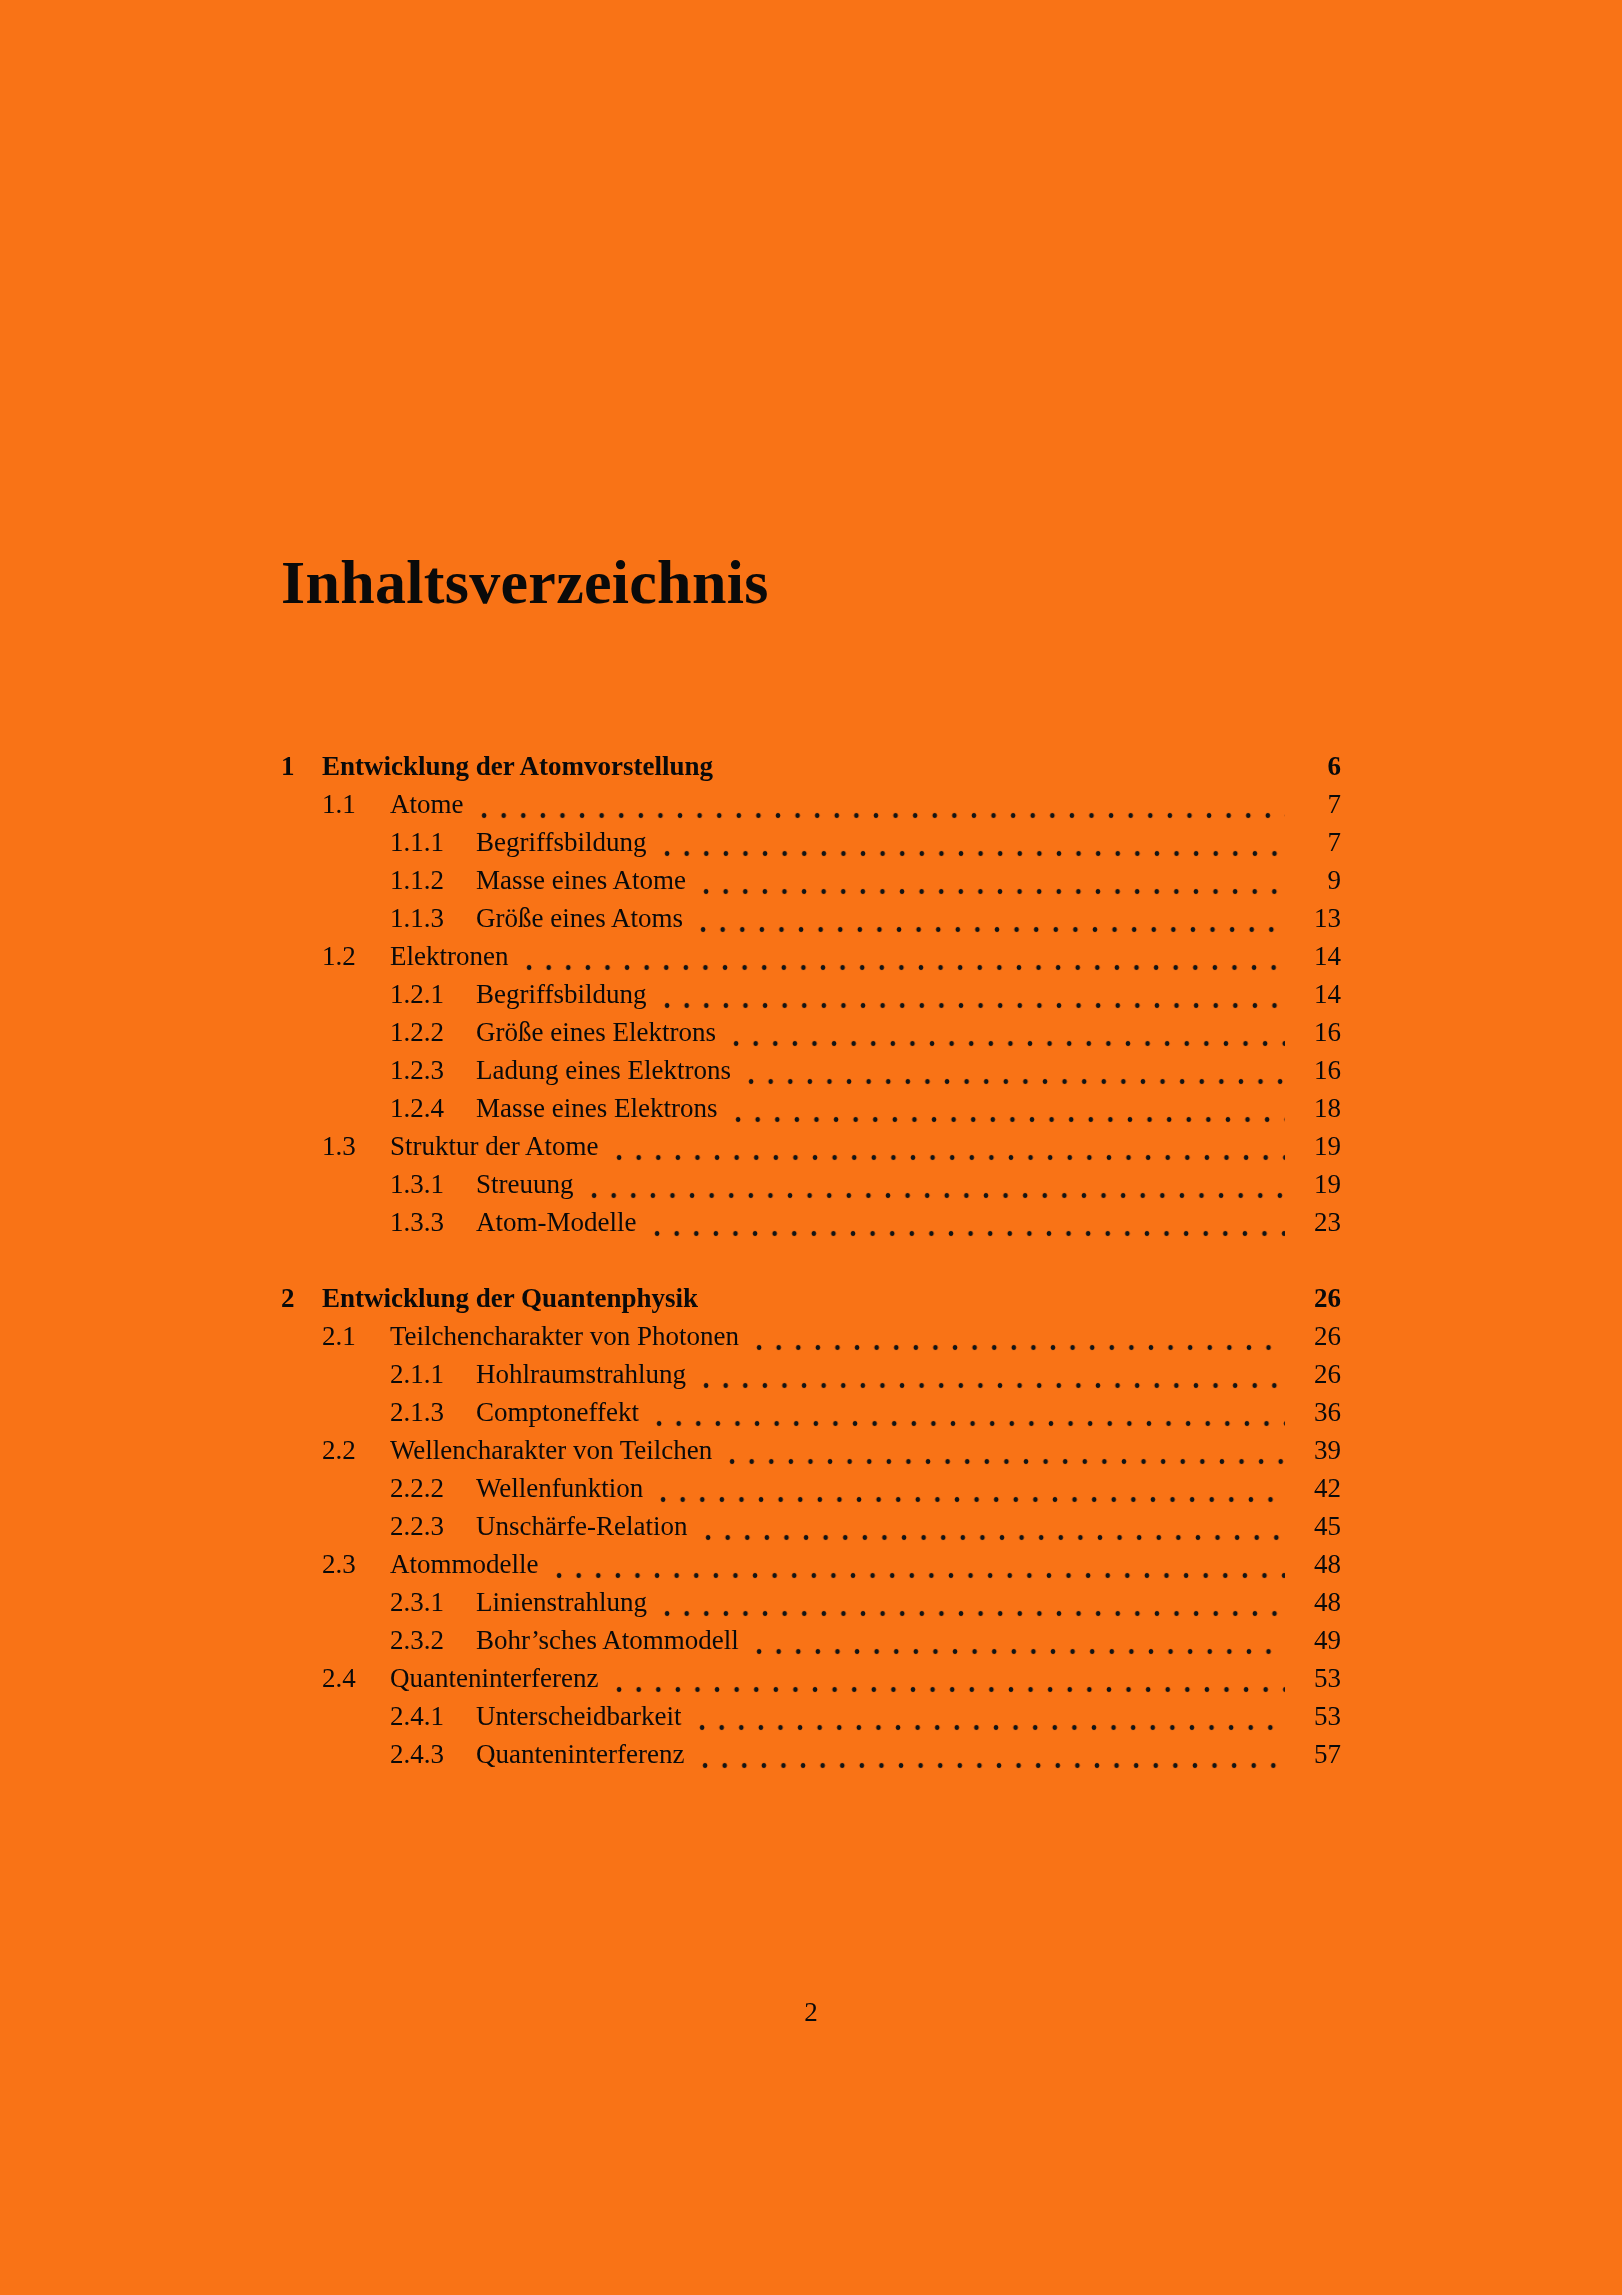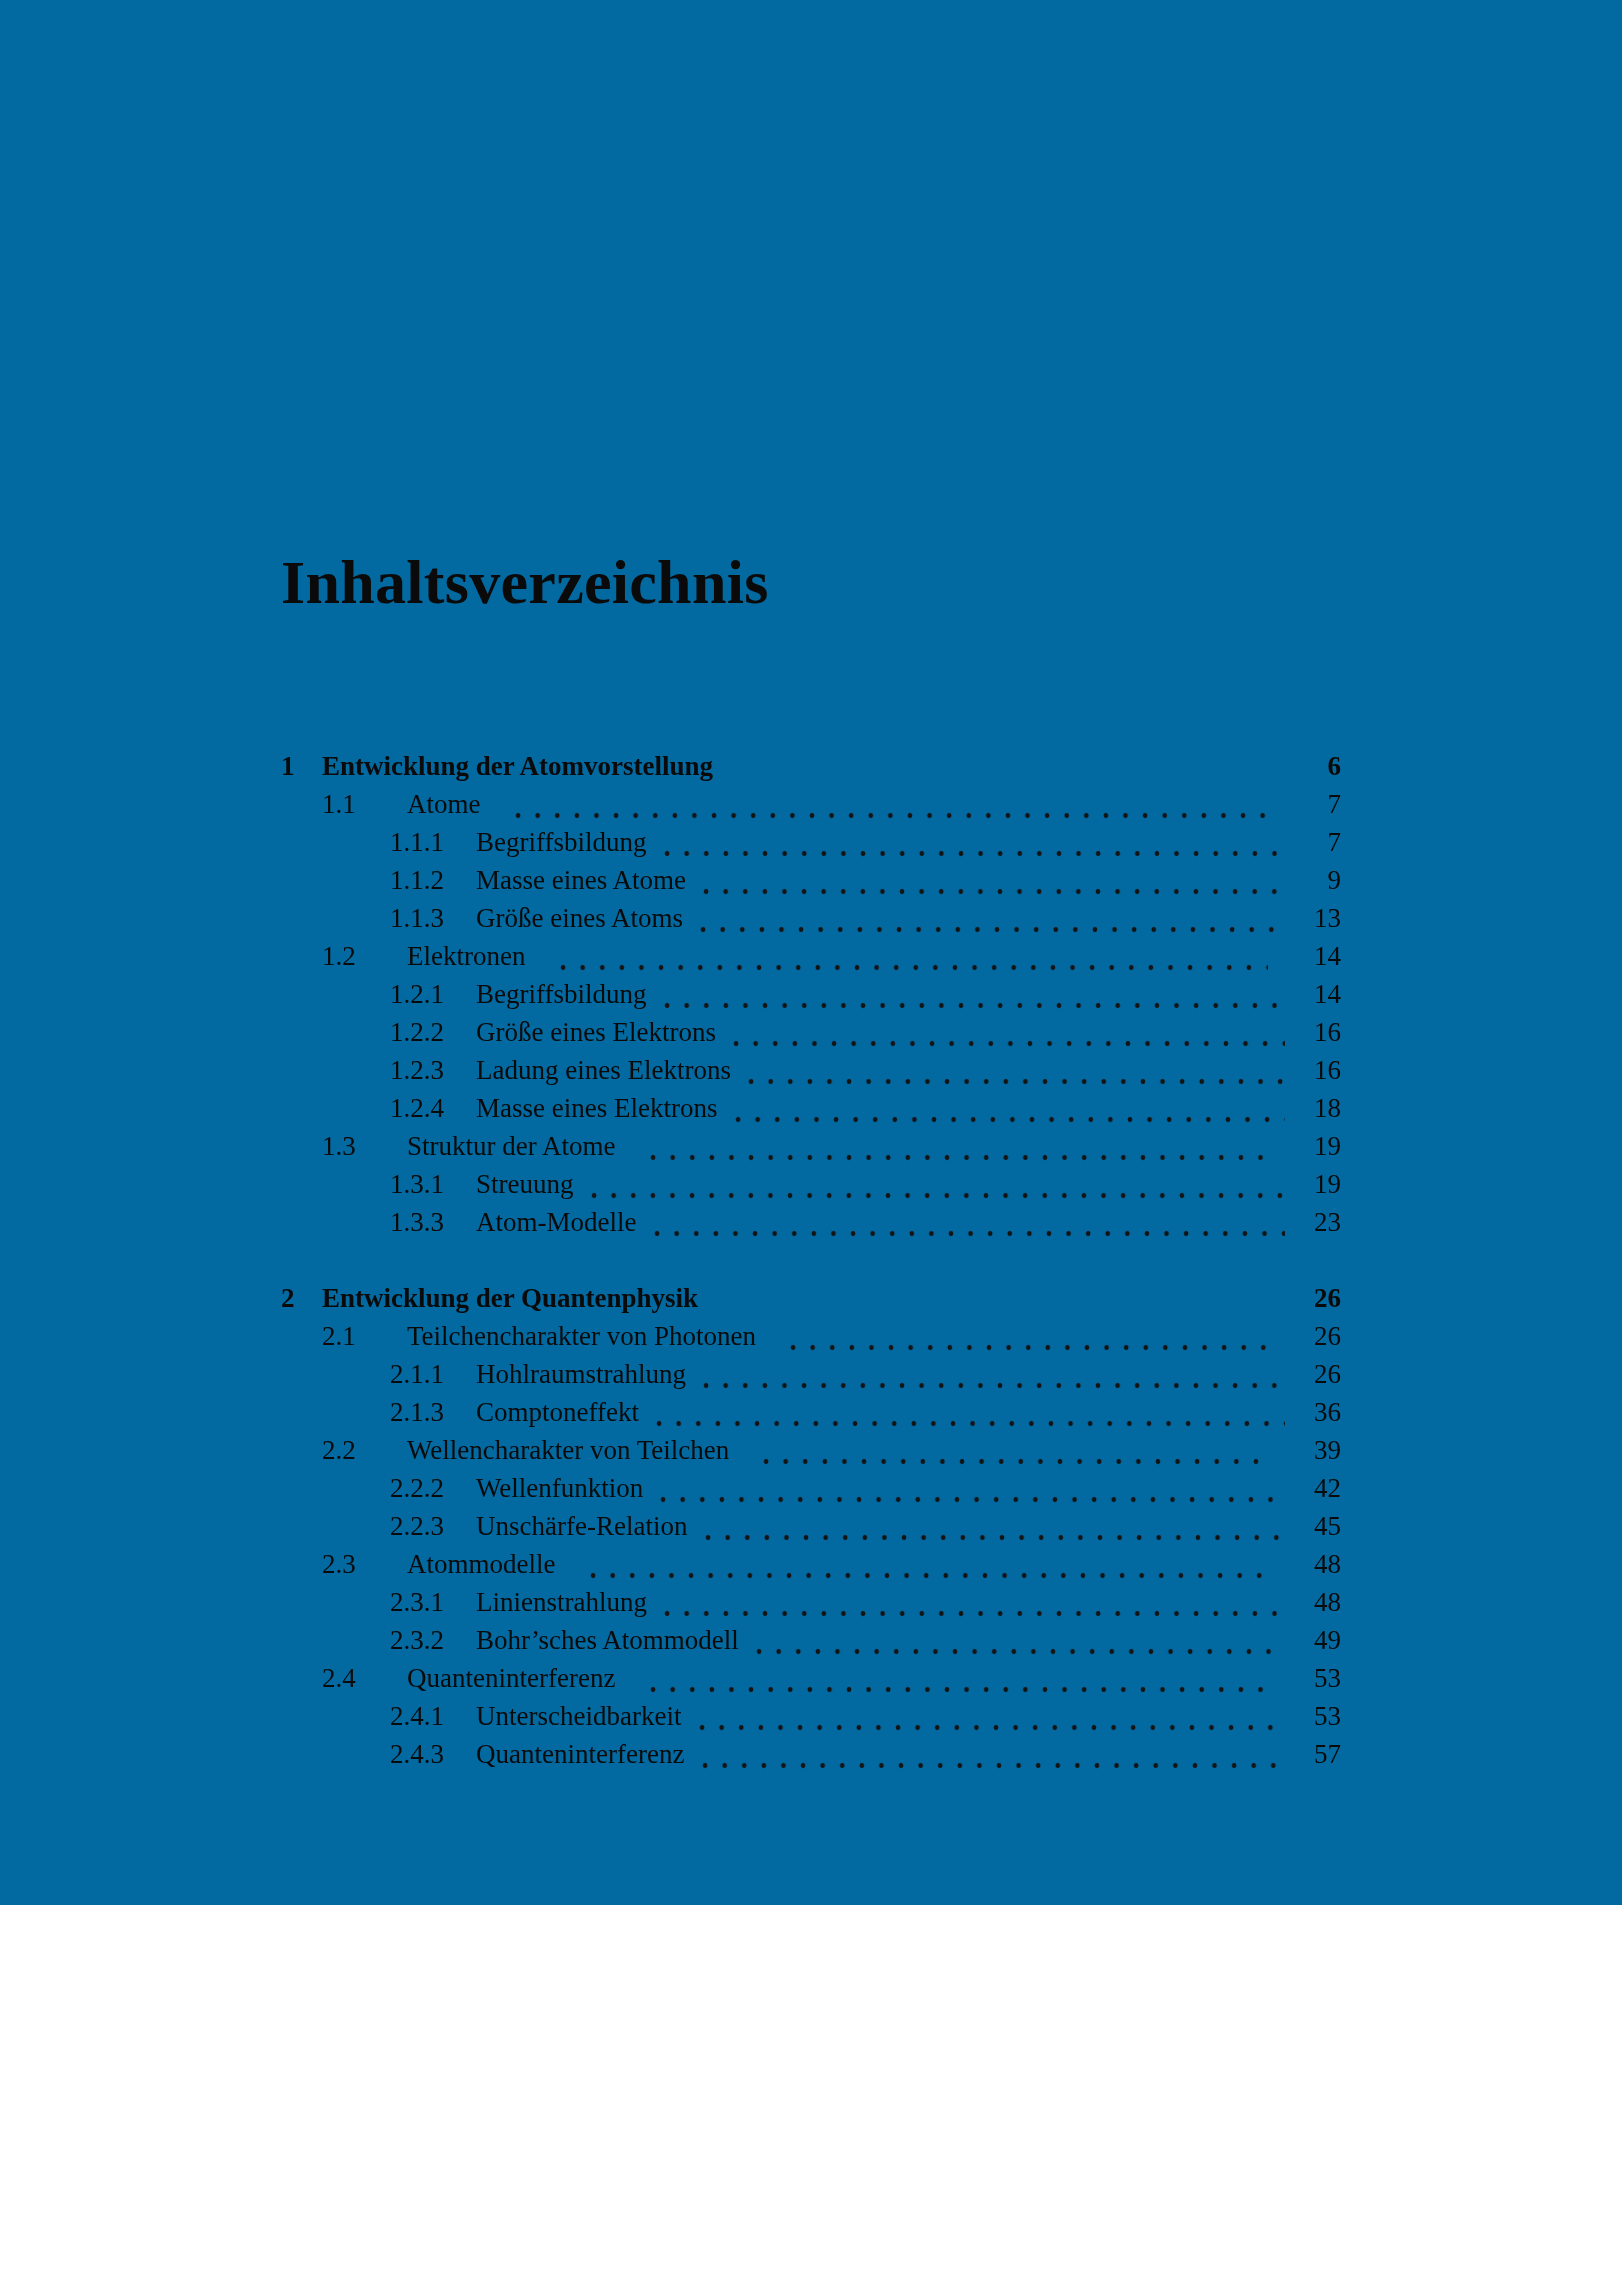--- a/index.html
+++ b/index.html
@@ -3,22 +3,22 @@
 <meta charset="utf-8">
 <style>
   html, body {
     margin: 0;
     padding: 0;
     background: #ffffff;
   }
   .page {
     position: relative;
     width: 1622px;
-    height: 1905px;
-    background: #0369a1;
+    height: 2295px;
+    background: #f97316;
     overflow: hidden;
     font-family: "Liberation Serif", "DejaVu Serif", serif;
     color: #0a0a0a;
   }
   .content {
     position: absolute;
     left: 281px;
     top: 0;
     width: 1060px;
   }
@@ -40,21 +40,21 @@
   .row {
     display: flex;
     align-items: baseline;
     line-height: 38px;
   }
   .row.chapter { font-weight: 700; }
 
   .num { flex: 0 0 auto; white-space: nowrap; }
   .chapter .num { width: 41px; }
 
-  .lvl1 { padding-left: 41px; gap: 17px; }
+  .lvl1 { padding-left: 41px; }
   .lvl1 .num { width: 68px; }
 
   .lvl2 { padding-left: 109px; }
   .lvl2 .num { width: 86px; }
 
   .ttl { flex: 0 1 auto; white-space: nowrap; }
 
   .spacer { flex: 1 1 13px; }
 
   .dots {

